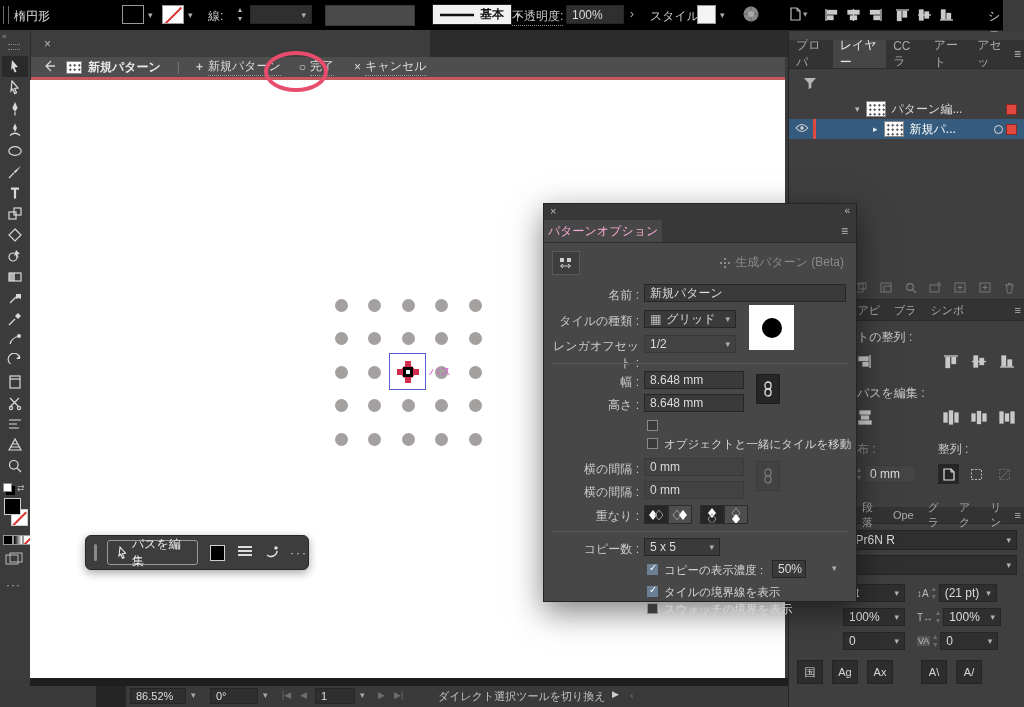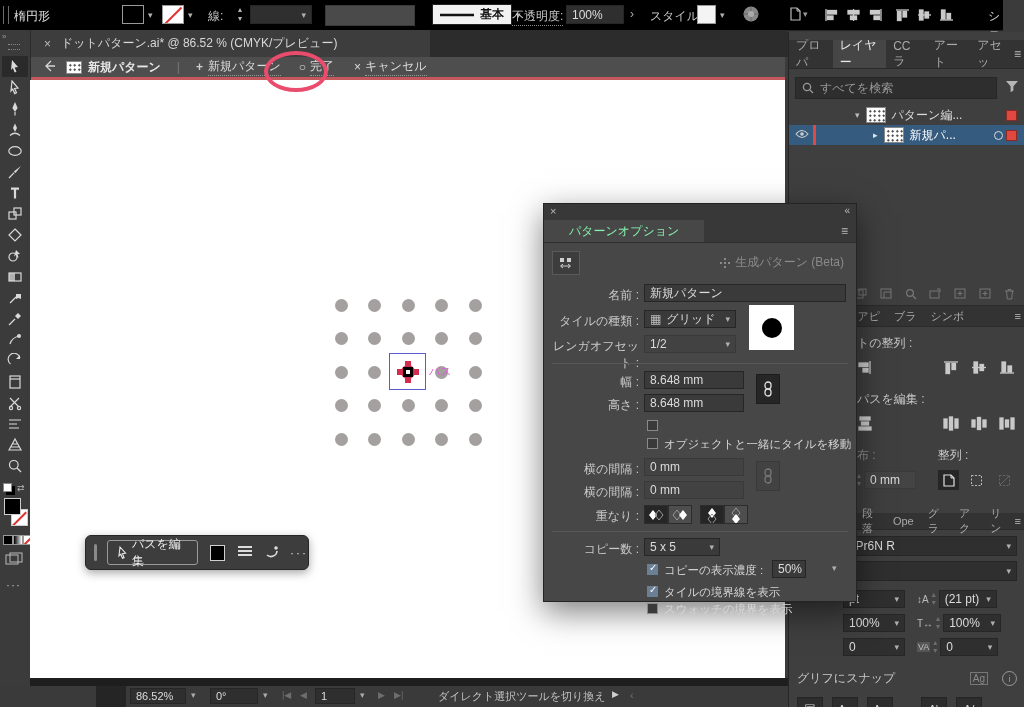--- a/index.html
+++ b/index.html
@@ -135,21 +135,20 @@
         <rect x="2.5" y="2" width="3.5" height="9"></rect>
         <rect x="8" y="5.5" width="3.5" height="5.5"></rect>
       </svg>
     </span>
   <span class="abs" style="left:988px;top:8px;color:#c9c9c9;border-bottom:1px dotted #888">シェイプ:</span>
 </div>
 
 <div class="abs" style="left:30px;top:30px;width:758px;height:27px;background:#2c2c2c">
   <div class="abs row" style="left:0;top:0;width:400px;height:27px;background:#3d3d3d;padding-left:14px;box-sizing:border-box">
     <span style="color:#bbb;margin-right:10px">×</span>
-    <span style="color:#d8d8d8">ドットパターン.ai* @ 86.52 % (CMYK/プレビュー)</span>
   </div>
 </div>
 
 <div class="abs row" style="left:30px;top:57px;width:755px;height:20px;background:#4e4e4e;border-bottom:3px solid #c4585c">
   <span style="margin-left:12px">
     <svg width="14" height="12">
         <path d="M9 1 4 6l5 5M4 6h9" fill="none" stroke="#d6d6d6" stroke-width="1.3"></path>
       </svg>
   </span>
   <span class="thumb" style="width:14px;height:11px;margin-left:10px"></span>
@@ -396,27 +395,20 @@
   <div class="row" style="height:28px;background:#333;margin-top:8px;border-bottom:1px solid #2a2a2a">
     <span class="tabtxt">プロパ</span>
     <span class="tabtxt active">レイヤー</span>
     <span class="tabtxt">CC ラ</span>
     <span class="tabtxt">アート</span>
     <span class="tabtxt">アセッ</span>
     <span style="margin-left:auto;margin-right:4px;color:#bbb">≡</span>
   </div>
 
   <div class="row" style="padding:8px 6px 6px 6px">
-    <div class="row" style="flex:1;height:20px;background:#2e2e2e;border:1px solid #262626;padding:0 6px">
-      <svg width="12" height="12">
-          <circle cx="5" cy="5" r="3.6" fill="none" stroke="#9a9a9a" stroke-width="1.3"></circle>
-          <path d="M8 8l3 3" stroke="#9a9a9a" stroke-width="1.3"></path>
-        </svg>
-      <span style="color:#9a9a9a;margin-left:6px">すべてを検索</span>
-    </div>
     <span style="margin-left:8px">
       <svg width="14" height="13">
           <path d="M1 1h12l-4.6 5.2v4.2l-2.8 1.8V6.2z" fill="#b5b5b5"></path>
         </svg>
     </span>
   </div>
 
   <div class="row" style="height:20px;padding-left:66px;position:relative">
     <span style="color:#bbb;font-size:9px">▾</span>
     <span class="thumb" style="margin-left:6px"></span>
@@ -618,42 +610,37 @@
           <span>0</span>
           <span class="caret">▾</span>
         </span>
       <span style="margin-left:12px;color:#bbb;font-size:9px;background:#555;padding:0 1px">VA</span>
       <span class="vdim" style="font-size:8px;line-height:8px;margin-left:3px">▴<br>▾</span>
       <span class="box" style="width:58px;margin-left:3px">
           <span>0</span>
           <span class="caret">▾</span>
         </span>
     </div>
-    <div class="row" style="margin-top:14px">
-      <span style="color:#c9c9c9">グリフにスナップ</span>
-      <span class="dim" style="margin-left:auto;margin-right:14px;border:1px solid #777;padding:0 2px;font-size:10px">Ag</span>
-      <span class="circ-i">i</span>
-    </div>
     <div class="row" style="margin-top:10px">
       <span class="snapbtn">国</span>
       <span class="snapbtn" style="margin-left:9px">Ag</span>
       <span class="snapbtn" style="margin-left:9px">Ax</span>
       <span class="snapbtn" style="margin-left:28px">A\</span>
       <span class="snapbtn" style="margin-left:9px">A/</span>
     </div>
   </div>
 </div>
 
 <div class="abs" style="left:543px;top:203px;width:312px;height:397px;background:#474747;border:1px solid #242424;box-shadow:0 10px 30px rgba(0,0,0,.5);z-index:40">
   <div style="height:16px;background:#383838;position:relative">
     <span style="position:absolute;left:6px;top:1px;color:#bbb;font-size:11px">×</span>
     <span style="position:absolute;right:6px;top:1px;color:#bbb;font-size:10px">«</span>
   </div>
   <div class="row" style="height:22px;background:#383838;border-bottom:1px solid #2e2e2e">
-    <span style="background:#474747;height:100%;display:flex;align-items:center;padding:0 25px;color:#86efac">パターンオプション</span>
+    <span style="background:#474747;height:100%;display:flex;align-items:center;padding:0 4px;color:#f9a8d4">パターンオプション</span>
     <span style="margin-left:auto;margin-right:8px;color:#bbb">≡</span>
   </div>
   <div style="position:relative;height:358px">
     <span style="position:absolute;left:8px;top:8px;width:26px;height:22px;background:#3d3d3d;border:1px solid #5a5a5a;display:flex;align-items:center;justify-content:center">
       <svg width="14" height="13">
           <rect x="1" y="1" width="4" height="4" fill="#cfcfcf"></rect>
           <rect x="8" y="1" width="4" height="4" fill="#cfcfcf"></rect>
           <path d="M2 9h9M9 7l2.5 2L9 11M4 7L1.5 9 4 11" stroke="#cfcfcf" fill="none"></path>
         </svg>
     </span>

